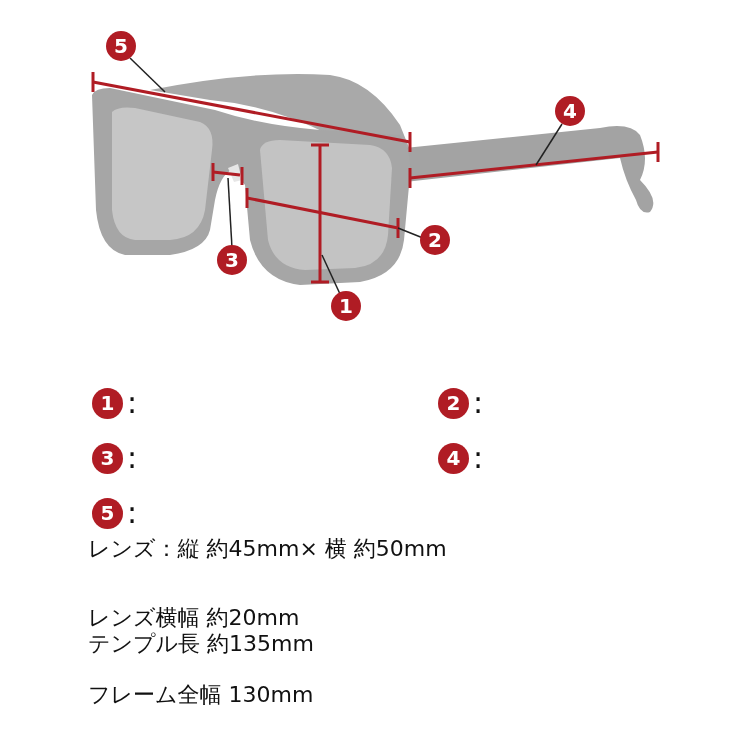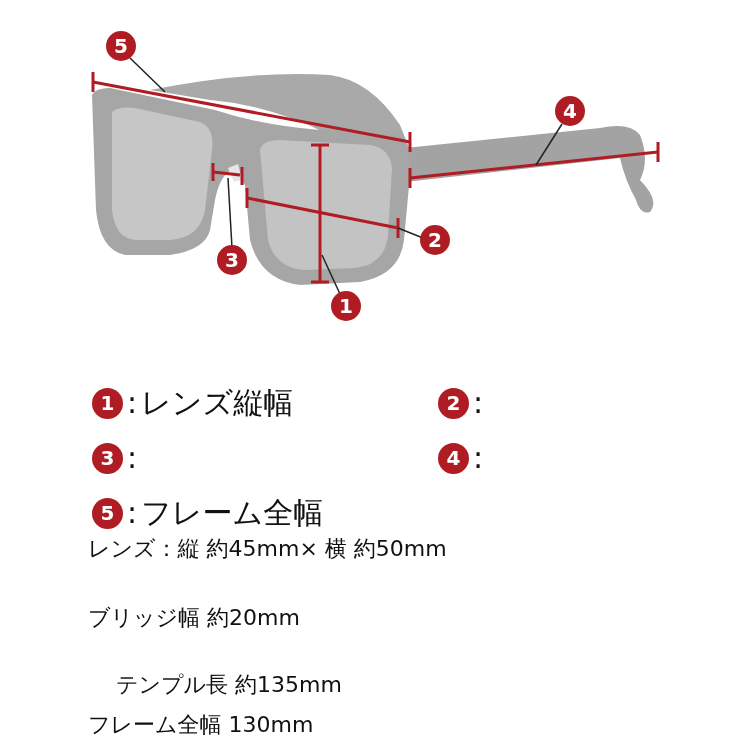--- a/index.html
+++ b/index.html
@@ -68,37 +68,35 @@
     <text x="232" y="267" font-size="20" font-weight="bold" fill="#fff" text-anchor="middle" font-family="DejaVu Sans, sans-serif">3</text>
     <circle cx="346" cy="306" r="15" fill="#b01c24"></circle>
     <text x="346" y="313" font-size="20" font-weight="bold" fill="#fff" text-anchor="middle" font-family="DejaVu Sans, sans-serif">1</text>
   </g>
 </svg>
 
 <div class="legend">
   <div class="legend-item" style="left:92px; top:385px;">
     <span class="badge">1</span>
     <span class="colon">:</span>
-    <span>レンズ縦幅</span>
   </div>
   <div class="legend-item" style="left:438px; top:385px;">
     <span class="badge">2</span>
     <span class="colon">:</span>
   </div>
   <div class="legend-item" style="left:92px; top:440px;">
     <span class="badge">3</span>
     <span class="colon">:</span>
   </div>
   <div class="legend-item" style="left:438px; top:440px;">
     <span class="badge">4</span>
     <span class="colon">:</span>
   </div>
   <div class="legend-item" style="left:92px; top:495px;">
     <span class="badge">5</span>
     <span class="colon">:</span>
-    <span>フレーム全幅</span>
   </div>
 </div>
 
 <div class="spec" style="top:534px;">レンズ：縦 約45mm× 横 約50mm</div>
-<div class="spec" style="top:603px;">ブリッジ幅 約20mm</div>
-<div class="spec" style="top:670px;margin-left:28px;">テンプル長 約135mm</div>
-<div class="spec" style="top:710px;">フレーム全幅 130mm</div>
+<div class="spec" style="top:603px;">レンズ横幅 約20mm</div>
+<div class="spec" style="top:629px;">テンプル長 約135mm</div>
+<div class="spec" style="top:680px;">フレーム全幅 130mm</div>
 
 </body></html>

